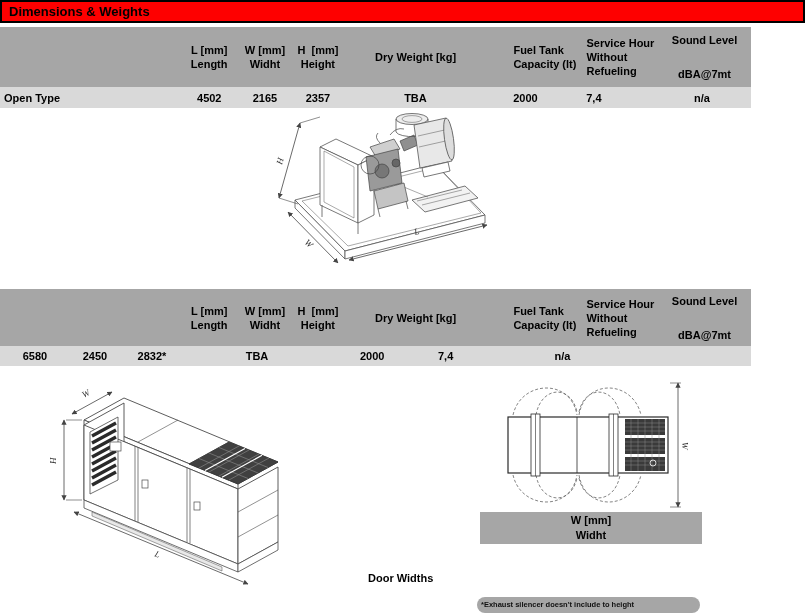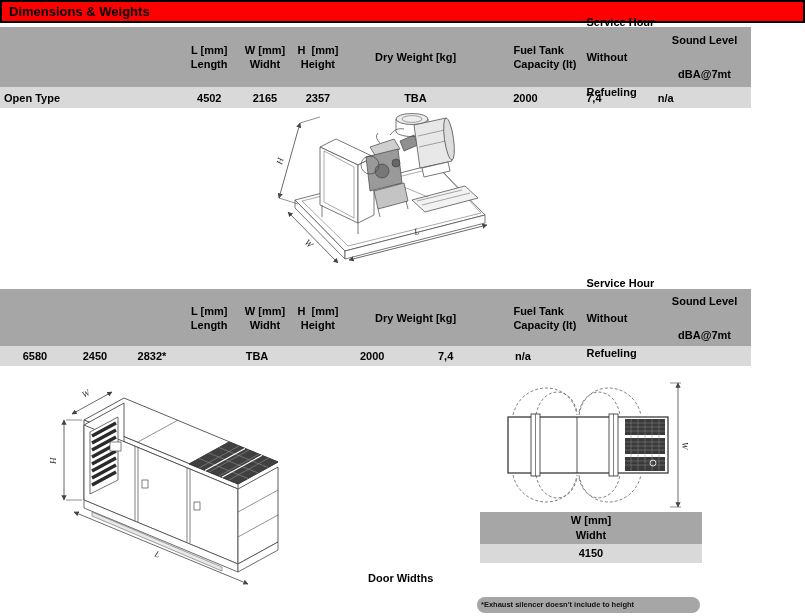--- a/index.html
+++ b/index.html
@@ -17,22 +17,22 @@
   .h60{height:60px;} .h57{height:57px;}
   .trow{display:flex;background:#D9D9D9;align-items:center;}
   .r21{height:21px;} .r20{height:20px;}
   .hc{display:flex;flex-direction:column;justify-content:center;font-weight:bold;
       font-size:11px;line-height:14px;box-sizing:border-box;}
   .hc span{display:block;white-space:pre;}
   .rc{font-weight:bold;font-size:11px;box-sizing:border-box;}
   .w0{width:190px;} .w1{width:70px;} .w2{width:50px;} .w3{width:64px;}
   .w4{width:146px;} .w5{width:100px;} .w6{width:85px;} .w7{width:100px;gap:20px;}
   .ctr{text-align:center;align-items:center;}
-  .pl30{padding-left:30px;} .pl8{padding-left:8px;gap:21px;}
-  .rgt{text-align:left;padding-right:5px;}
+  .pl30{padding-left:30px;} .pl8{padding-left:8px;}
+  .rgt{text-align:center;padding-right:5px;}
   .lbl{padding-left:4px;}
 
   
   .draw{position:absolute;}
   svg text.dim{font-family:"Liberation Serif",serif;font-style:italic;font-size:9px;fill:#333;}
 
   
   .dw-table{position:absolute;left:480px;top:512px;width:222px;font-weight:bold;font-size:11px;}
   .dw-head{background:#A6A6A6;height:32px;display:flex;flex-direction:column;
            justify-content:center;text-align:center;line-height:15px;}
@@ -277,18 +277,17 @@
       <text class="dim" x="209" y="72" transform="rotate(90 209 72)">W</text>
     </g>
   </svg>
 
   <div class="dw-label">Door Widths</div>
   <div class="dw-table">
     <div class="dw-head">
       <span>W [mm]</span>
       <span>Widht</span>
     </div>
-    <div class="dw-val">4150</div>
   </div>
 
   <div class="footnote">*Exhaust silencer doesn't include to height</div>
 
 </div>
 
 </body></html>

